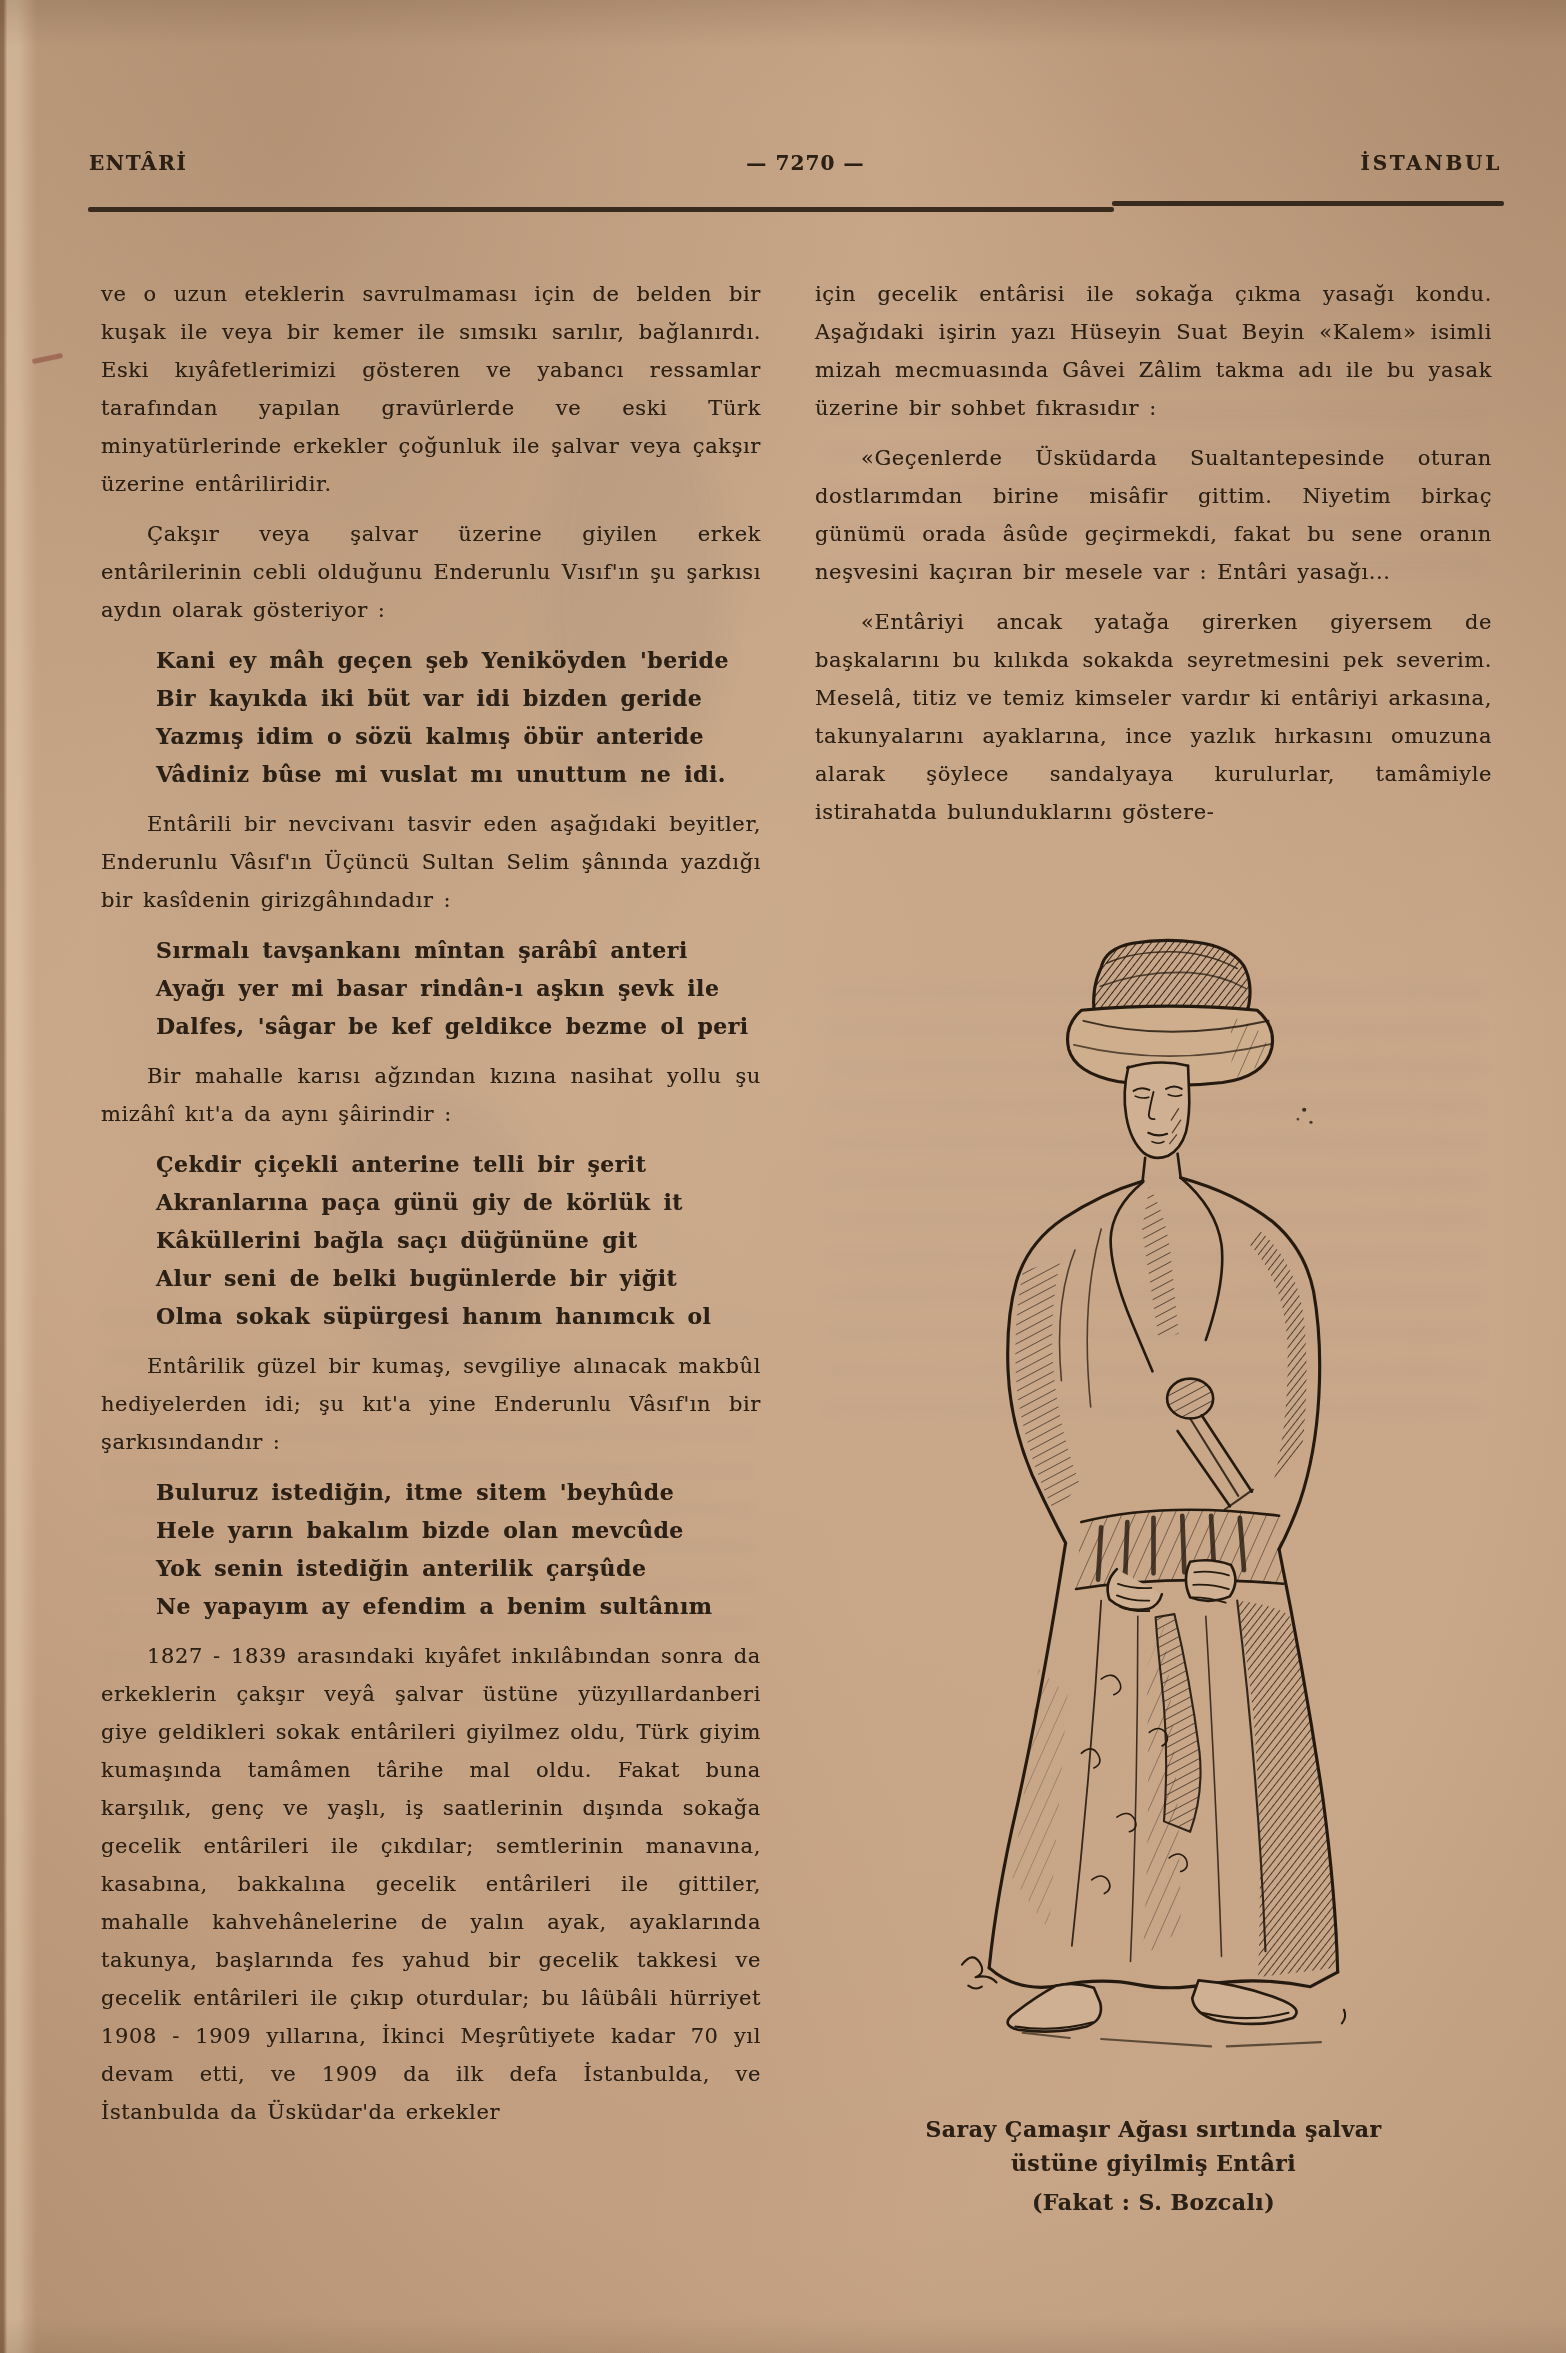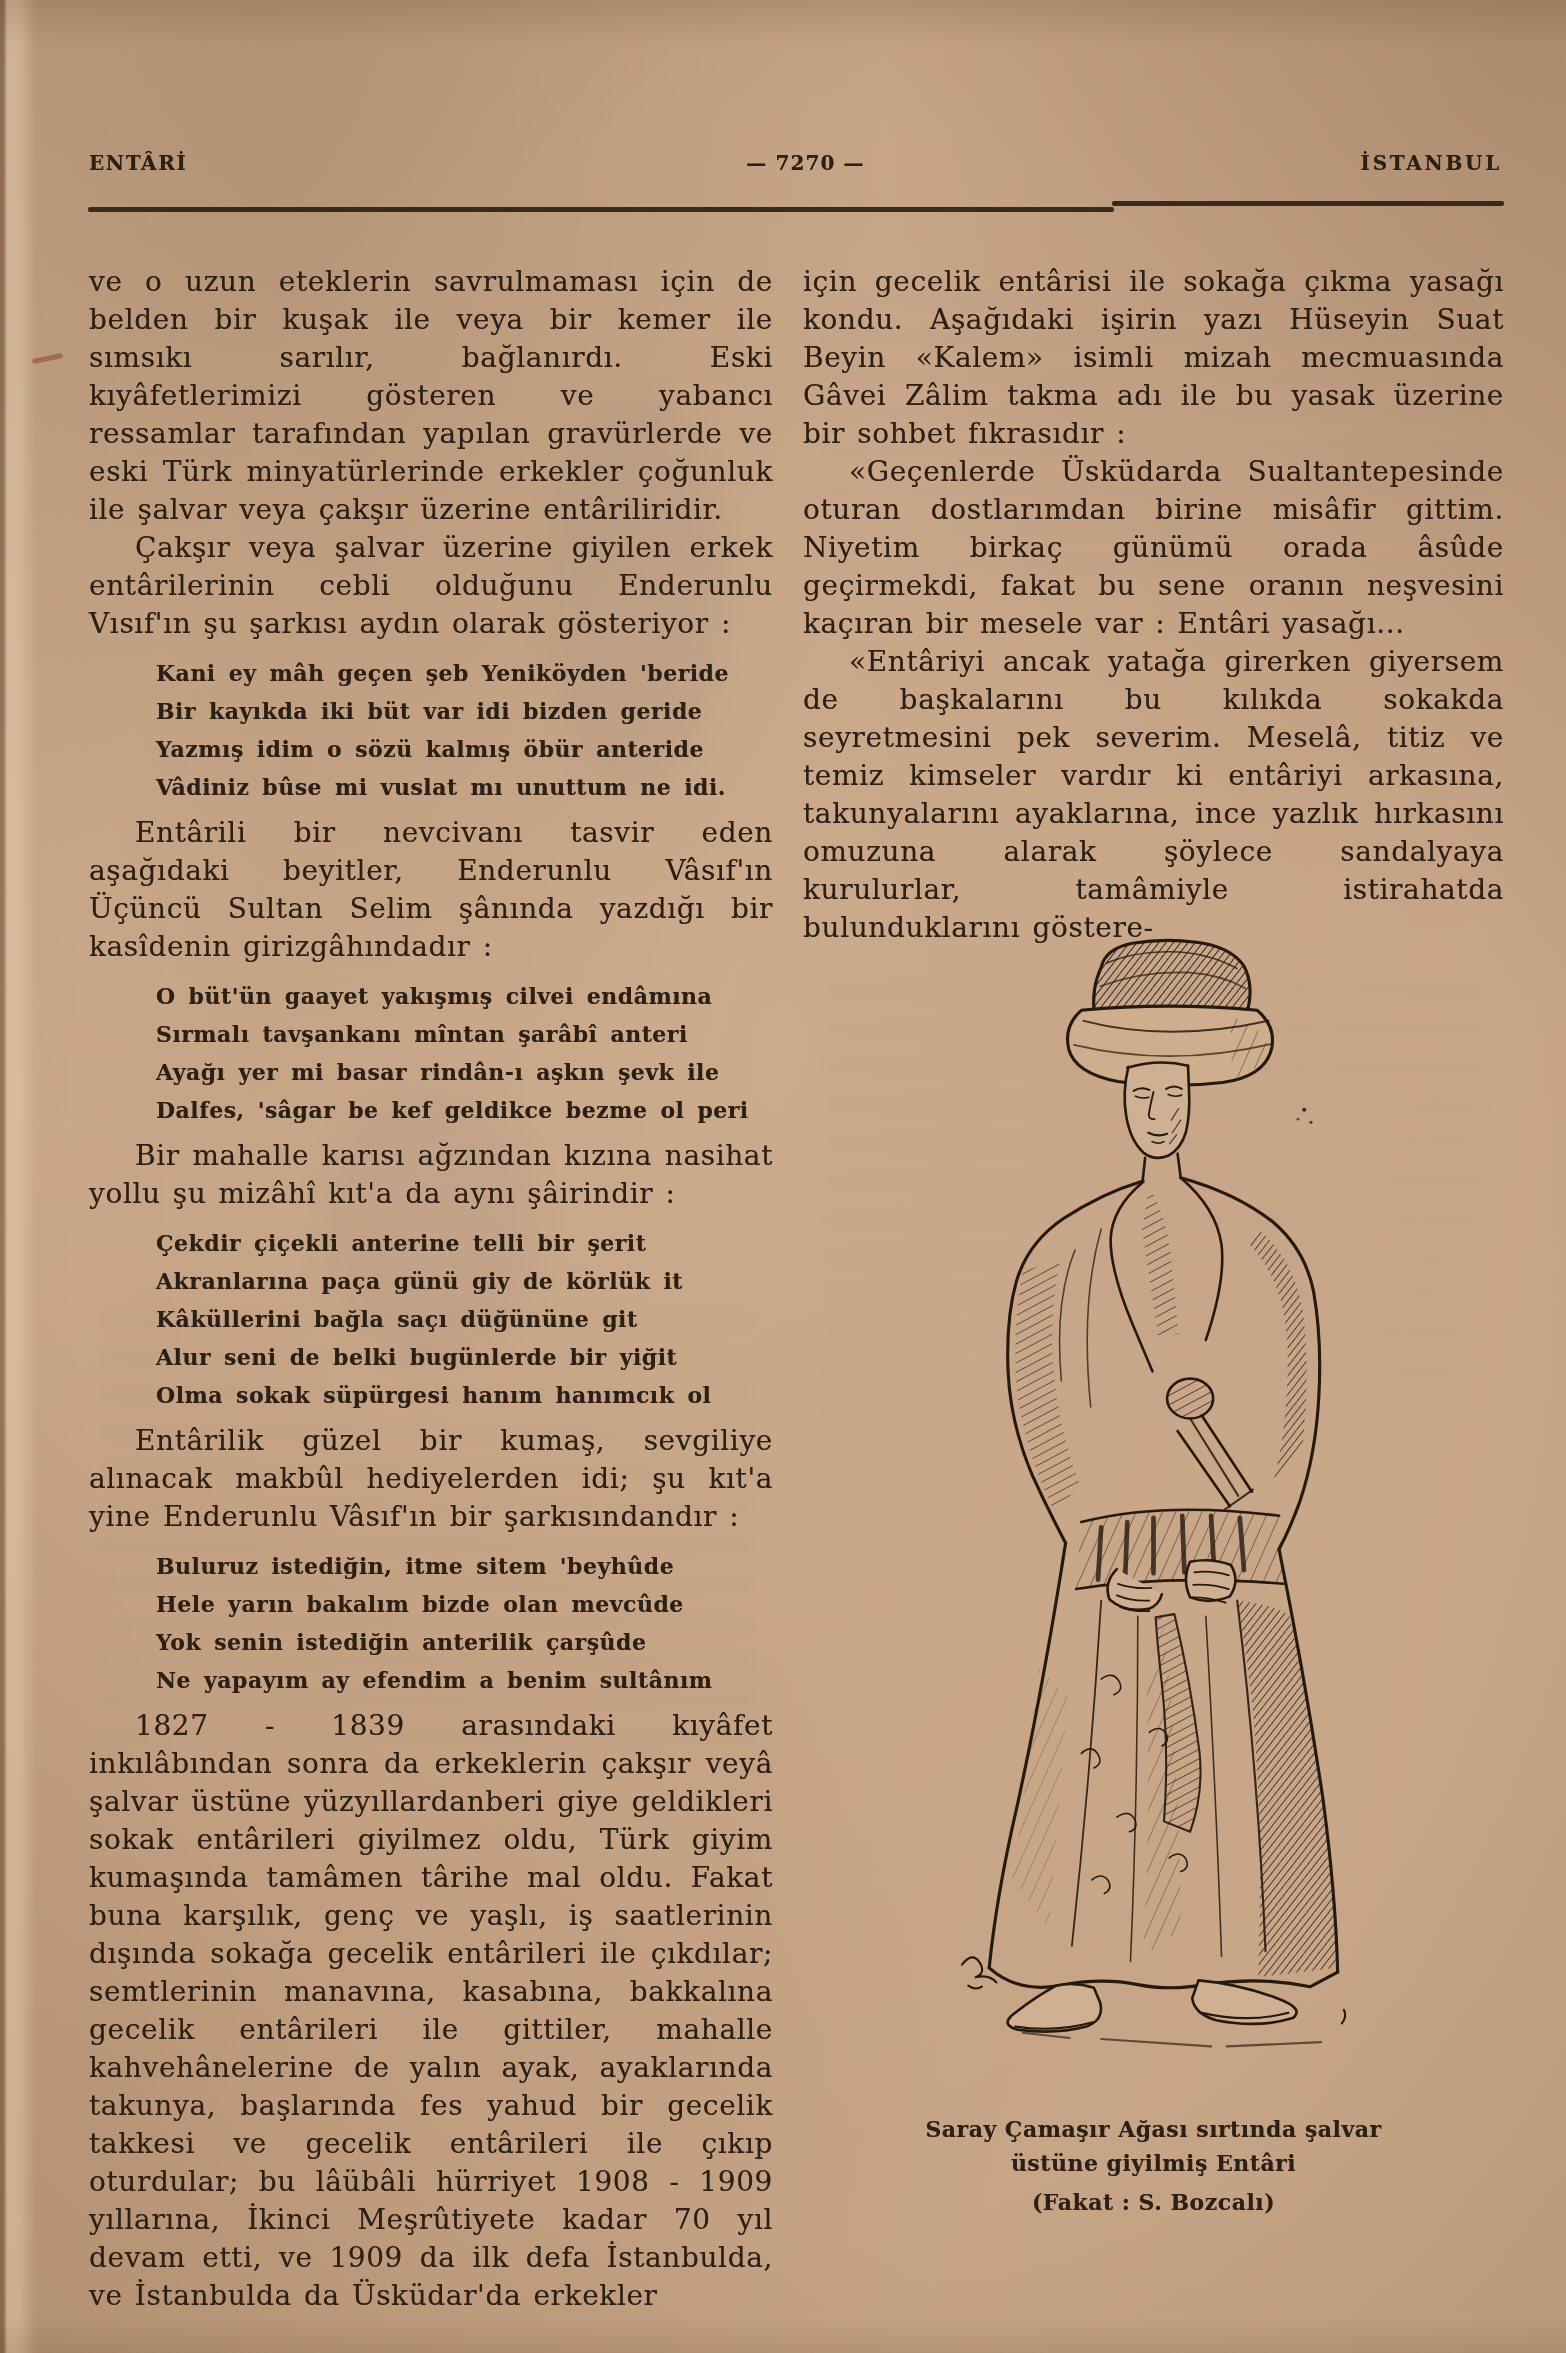--- a/index.html
+++ b/index.html
@@ -34,21 +34,21 @@
   .hdr-left{left:89px;}
   .hdr-center{left:583px;width:445px;text-align:center;letter-spacing:1.1px;}
   .hdr-right{right:65px;letter-spacing:2.7px;}
   .rule{position:absolute;height:4.8px;background:#2d2115;border-radius:2.1px;opacity:.92;}
   .rule-a{left:88px;top:207px;width:1026px;}
   .rule-b{left:1112px;top:201px;width:392px;}
 
   .col{position:absolute;top:263px;}
   .col-left{left:89px;width:684px;}
   .col-right{left:803px;width:701px;}
-  .body-p{margin:0;font-size:28px;line-height:38px;text-align:justify;
+  .body-p{margin:12px;font-size:21px;line-height:38px;text-align:justify;
     word-spacing:2.7px;letter-spacing:0.6px;text-shadow:0 0 0.5px rgba(43,32,21,.45);}
   .indent{text-indent:46px;}
   .verse{margin:10.6px 0 8.5px 67px;font-weight:bold;font-size:22px;line-height:38px;
     letter-spacing:0.5px;word-spacing:4.8px;text-shadow:0 0 0.5px rgba(43,32,21,.5);}
   .verse div{white-space:nowrap;}
 
   .figure{position:absolute;top:673px;left:0;width:100%;margin:0;}
   .figure svg{display:block;margin:0 auto;}
   .fig-caption{position:absolute;top:1849px;left:0;width:100%;text-align:center;
     font-weight:bold;font-size:22px;line-height:34px;letter-spacing:0.5px;
@@ -80,21 +80,20 @@
     <p class="body-p">ve o uzun eteklerin savrulmaması için de belden bir kuşak ile veya bir kemer ile sımsıkı sarılır, bağlanırdı. Eski kıyâfetlerimizi gösteren ve yabancı ressamlar tarafından yapılan gravürlerde ve eski Türk minyatürlerinde erkekler çoğunluk ile şalvar veya çakşır üzerine entâriliridir.</p>
     <p class="body-p indent">Çakşır veya şalvar üzerine giyilen erkek entârilerinin cebli olduğunu Enderunlu Vısıf'ın şu şarkısı aydın olarak gösteriyor :</p>
     <div class="verse">
       <div>Kani ey mâh geçen şeb Yeniköyden 'beride</div>
       <div>Bir kayıkda iki büt var idi bizden geride</div>
       <div>Yazmış idim o sözü kalmış öbür anteride</div>
       <div>Vâdiniz bûse mi vuslat mı unuttum ne idi.</div>
     </div>
     <p class="body-p indent">Entârili bir nevcivanı tasvir eden aşağıdaki beyitler, Enderunlu Vâsıf'ın Üçüncü Sultan Selim şânında yazdığı bir kasîdenin girizgâhındadır :</p>
     <div class="verse">
-      <div>O büt'ün gaayet yakışmış cilvei endâmına</div>
       <div>Sırmalı tavşankanı mîntan şarâbî anteri</div>
       <div>Ayağı yer mi basar rindân-ı aşkın şevk ile</div>
       <div>Dalfes, 'sâgar be kef geldikce bezme ol peri</div>
     </div>
     <p class="body-p indent">Bir mahalle karısı ağzından kızına nasihat yollu şu mizâhî kıt'a da aynı şâirindir :</p>
     <div class="verse">
       <div>Çekdir çiçekli anterine telli bir şerit</div>
       <div>Akranlarına paça günü giy de körlük it</div>
       <div>Kâküllerini bağla saçı düğününe git</div>
       <div>Alur seni de belki bugünlerde bir yiğit</div>

